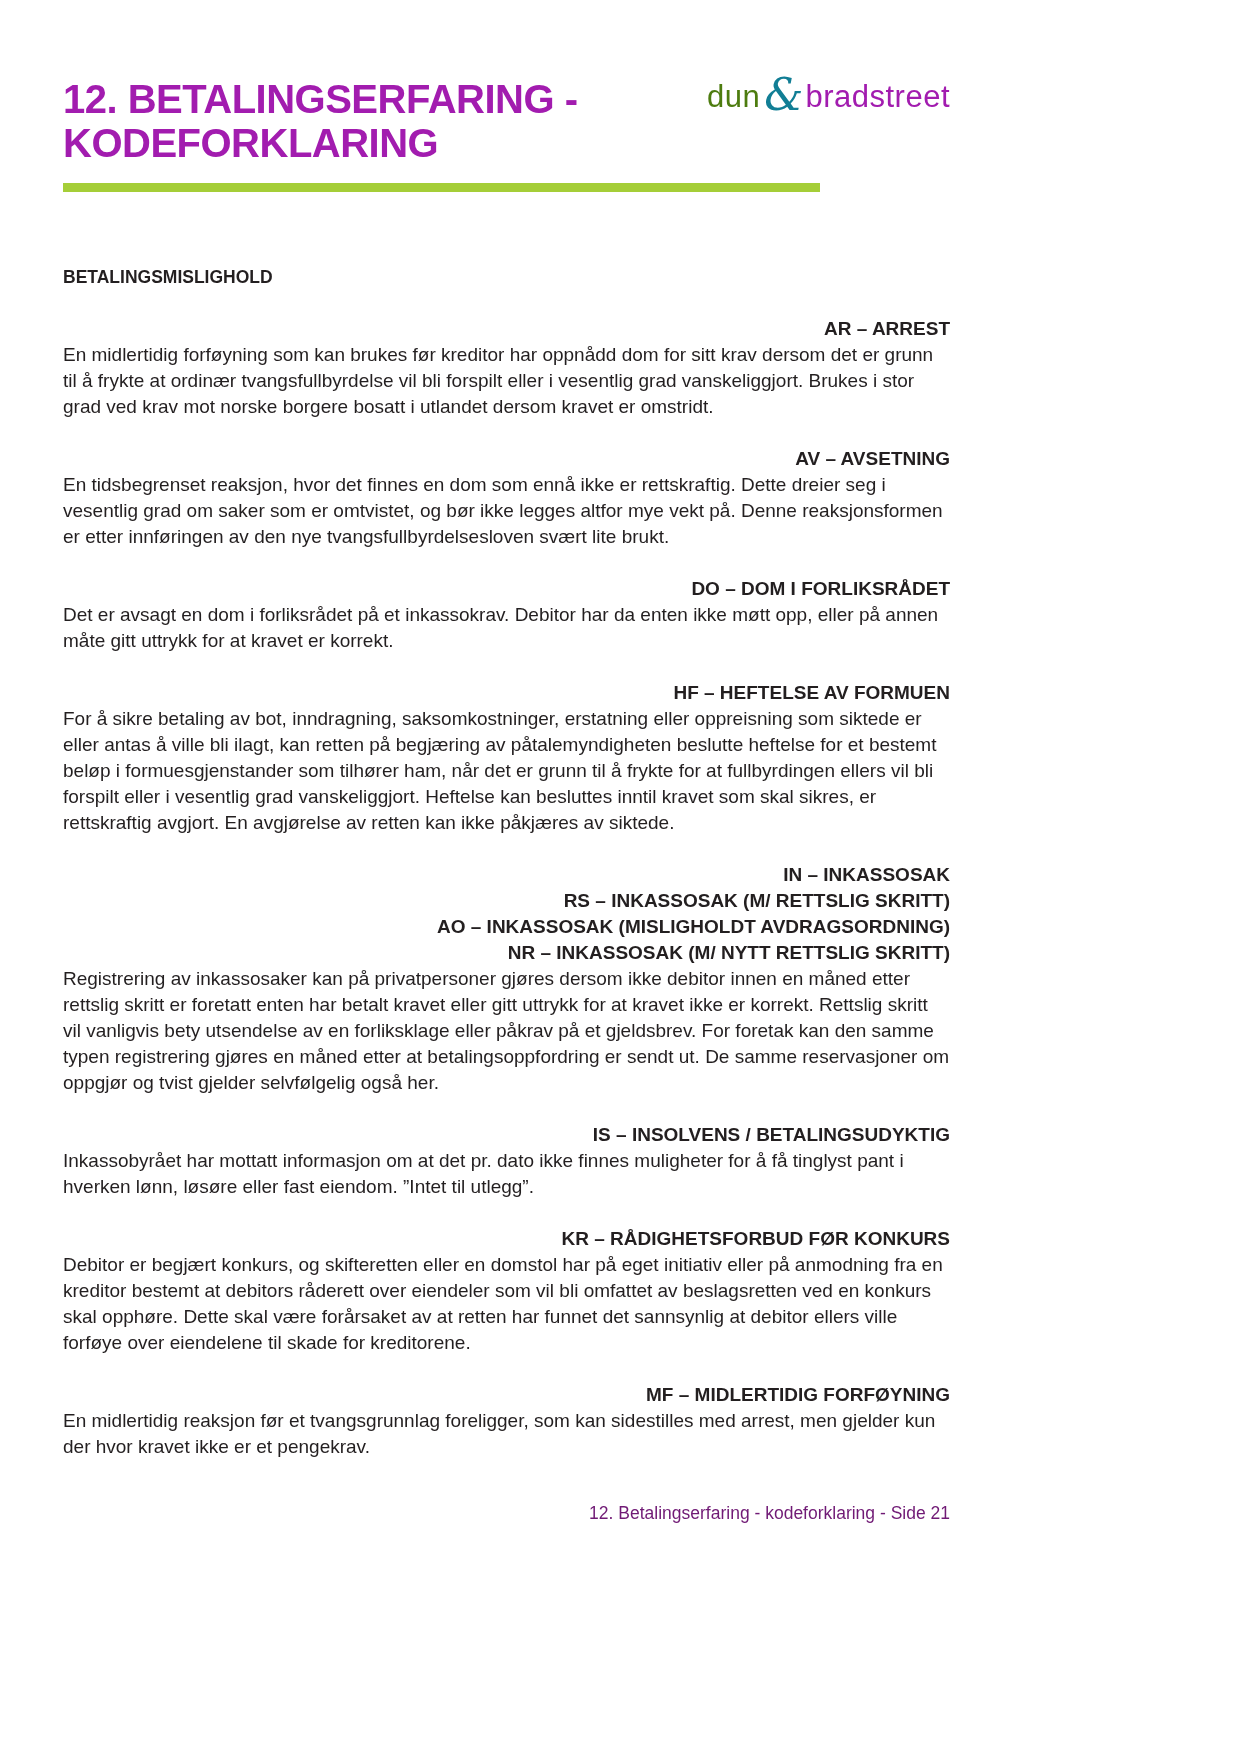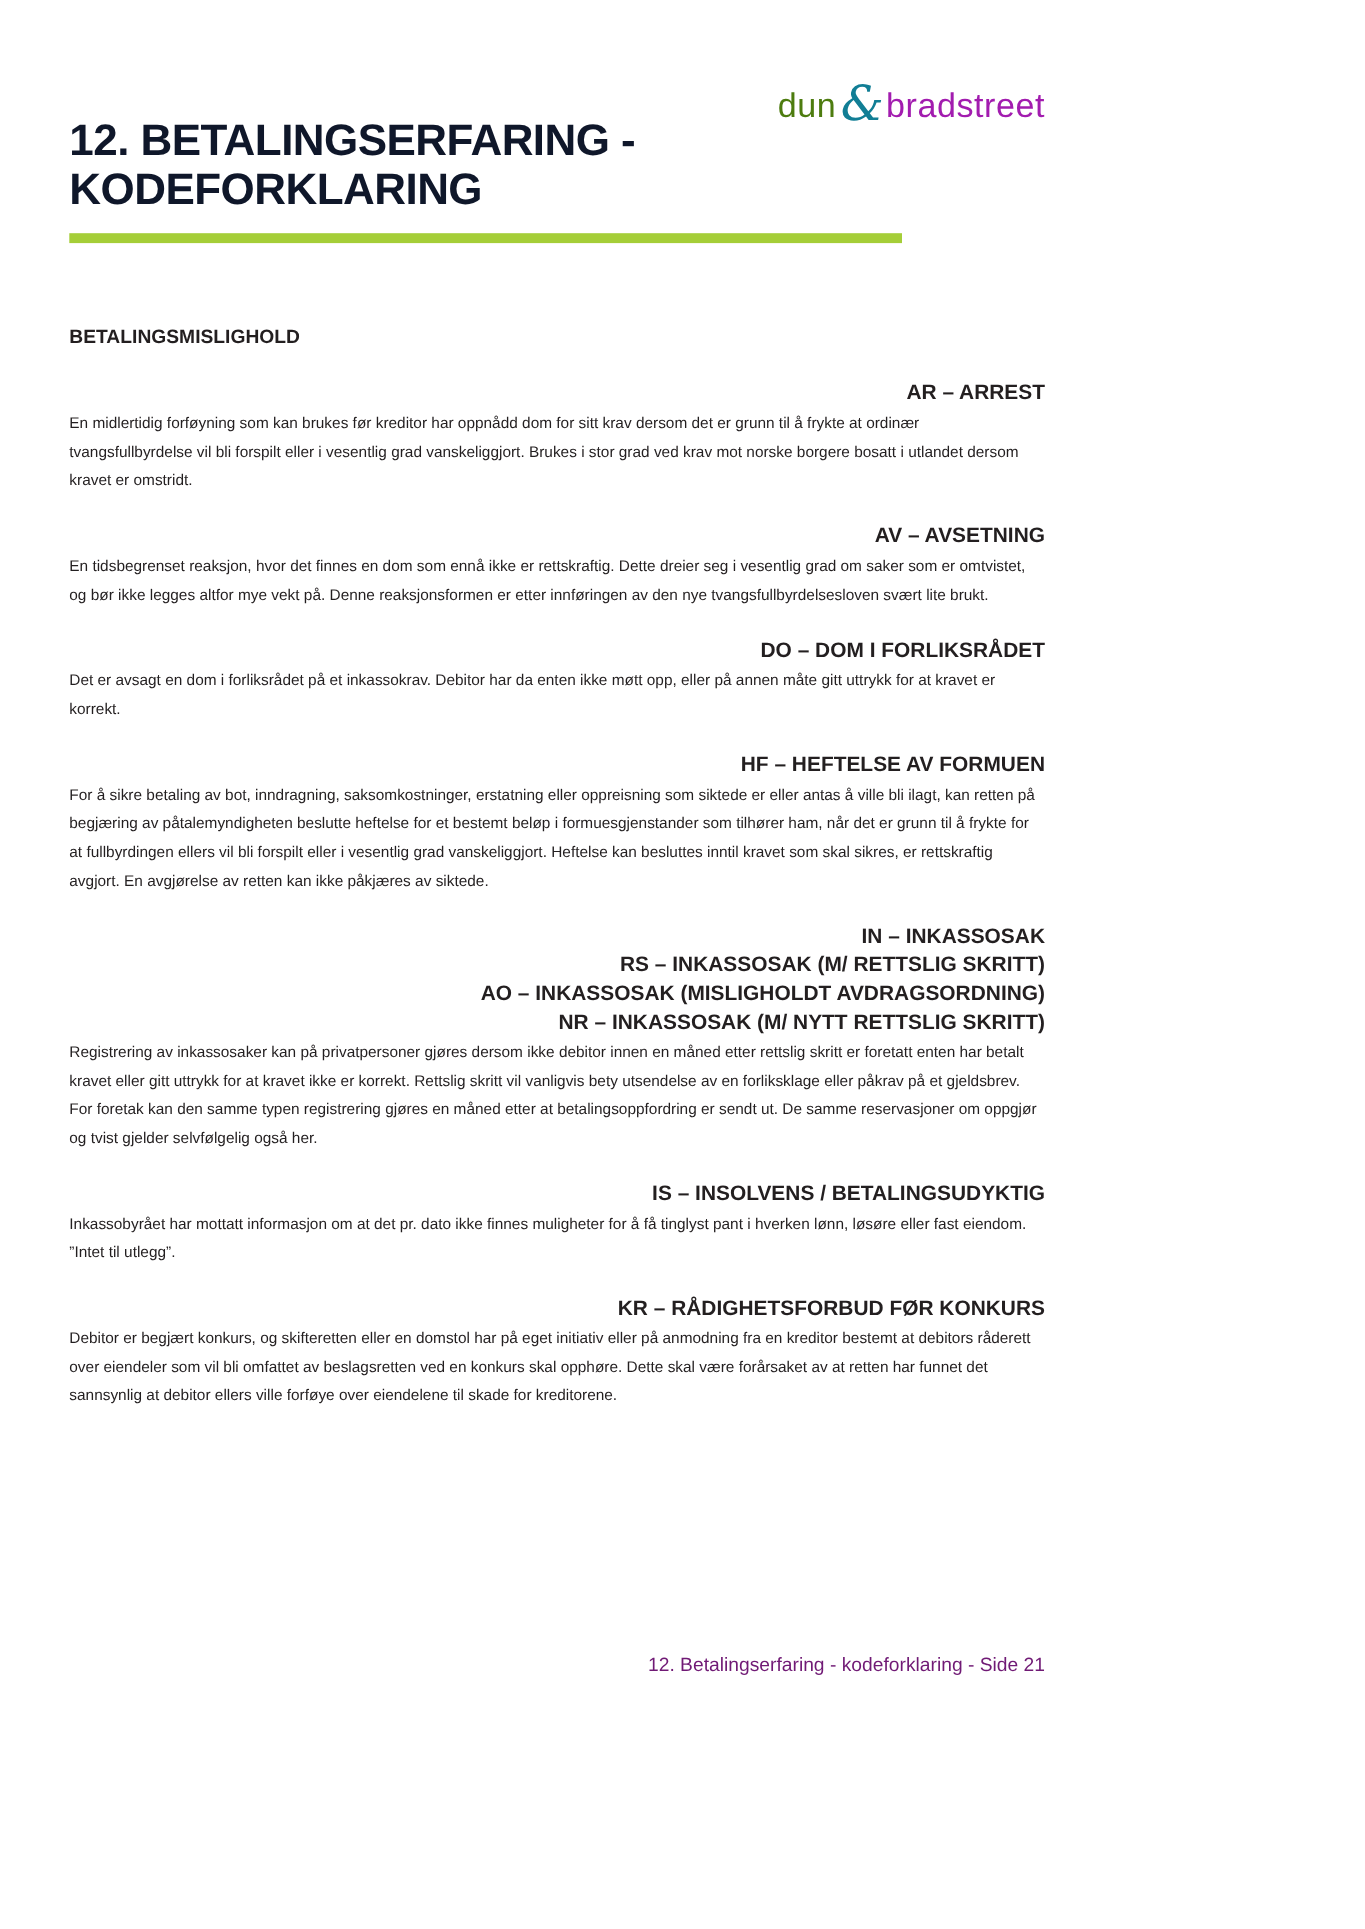--- a/index.html
+++ b/index.html
@@ -50,26 +50,26 @@
   }
   
   .content {
     position: absolute;
     top: 0;
     left: 63px;
     width: 887px;
   }
   .doc-title {
     margin: 0;
-    padding-top: 106px;
+    padding-top: 77px;
     font-size: 40px;
     line-height: 44px;
     font-weight: 700;
     letter-spacing: -0.5px;
-    color: #0f172a;
+    color: #a21caf;
   }
   .title-rule {
     width: 757px;
     height: 9px;
     background: #a5ce38;
     margin-top: 18px;
   }
   .section-heading {
     margin: 72px 0 0 0;
     font-size: 17.5px;
@@ -84,21 +84,21 @@
   }
   .entry h3 {
     margin: 0;
     font-size: 19px;
     line-height: 26px;
     font-weight: 700;
     text-align: right;
   }
   .entry p {
     margin: 0;
-    font-size: 14px;
+    font-size: 19px;
     line-height: 26px;
     font-weight: 400;
   }
   
   .footer {
     position: absolute;
     top: 1500px;
     left: 63px;
     width: 887px;
     text-align: right;
@@ -158,19 +158,23 @@
       <section class="entry">
         <h3>IS – INSOLVENS / BETALINGSUDYKTIG</h3>
         <p>Inkassobyrået har mottatt informasjon om at det pr. dato ikke finnes muligheter for å få tinglyst pant i hverken lønn, løsøre eller fast eiendom. ”Intet til utlegg”.</p>
       </section>
 
       <section class="entry">
         <h3>KR – RÅDIGHETSFORBUD FØR KONKURS</h3>
         <p>Debitor er begjært konkurs, og skifteretten eller en domstol har på eget initiativ eller på anmodning fra en kreditor bestemt at debitors råderett over eiendeler som vil bli omfattet av beslagsretten ved en konkurs skal opphøre. Dette skal være forårsaket av at retten har funnet det sannsynlig at debitor ellers ville forføye over eiendelene til skade for kreditorene.</p>
       </section>
 
+      <section class="entry">
+        <h3>MF – MIDLERTIDIG FORFØYNING</h3>
+        <p>En midlertidig reaksjon før et tvangsgrunnlag foreligger, som kan sidestilles med arrest, men gjelder kun der hvor kravet ikke er et pengekrav.</p>
+      </section>
 
     </div>
   </div>
 
   <div class="footer">12. Betalingserfaring - kodeforklaring - Side 21</div>
 
 </div>
 
 </body></html>

